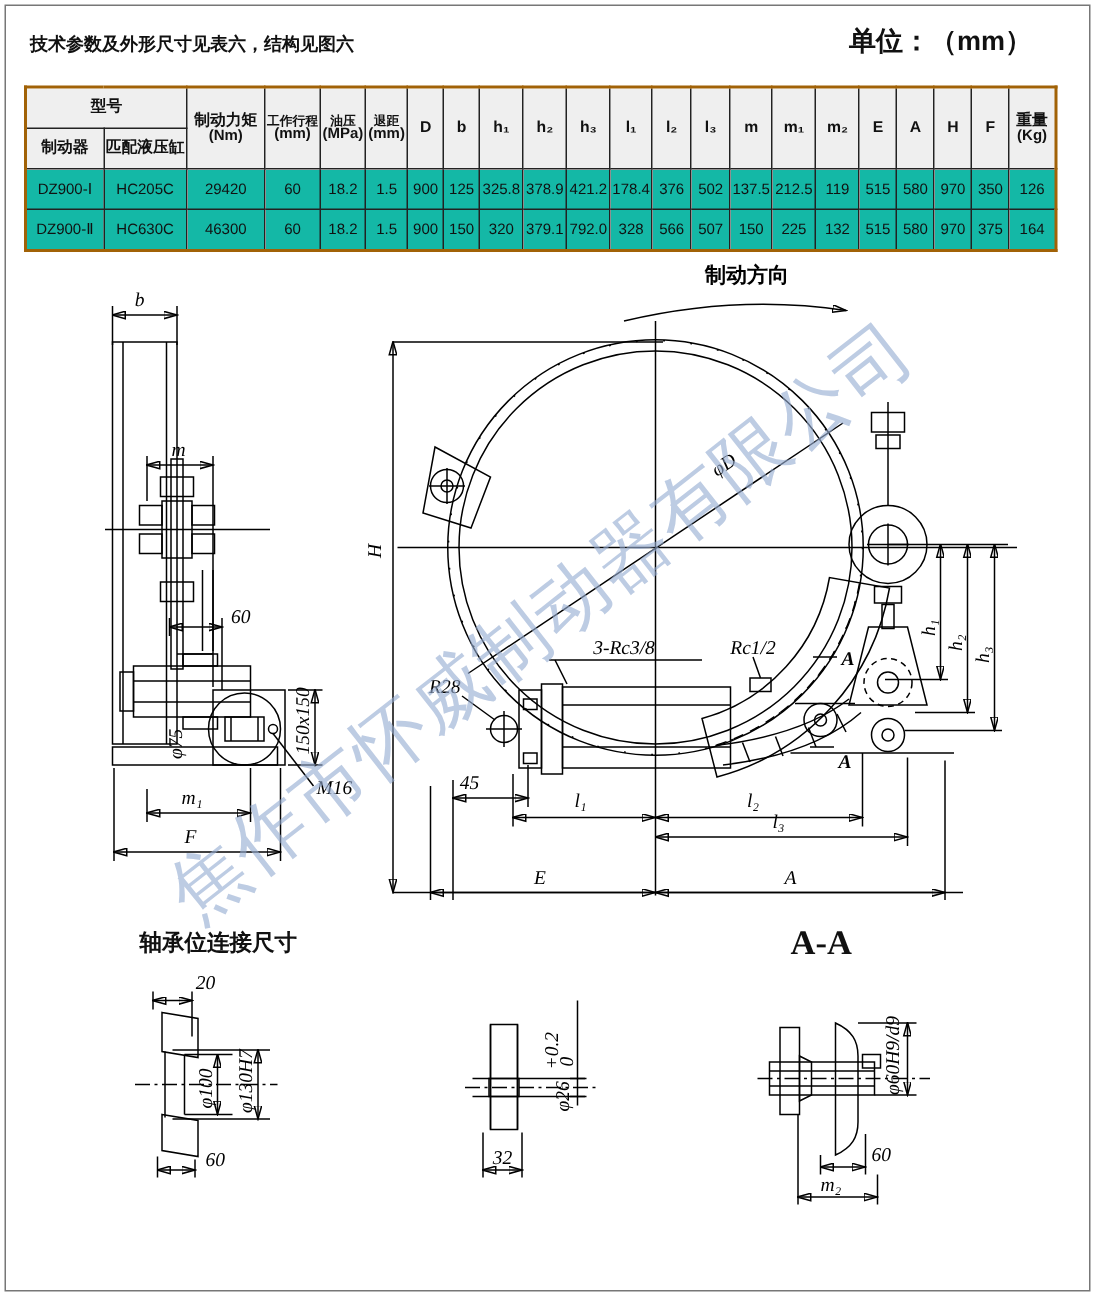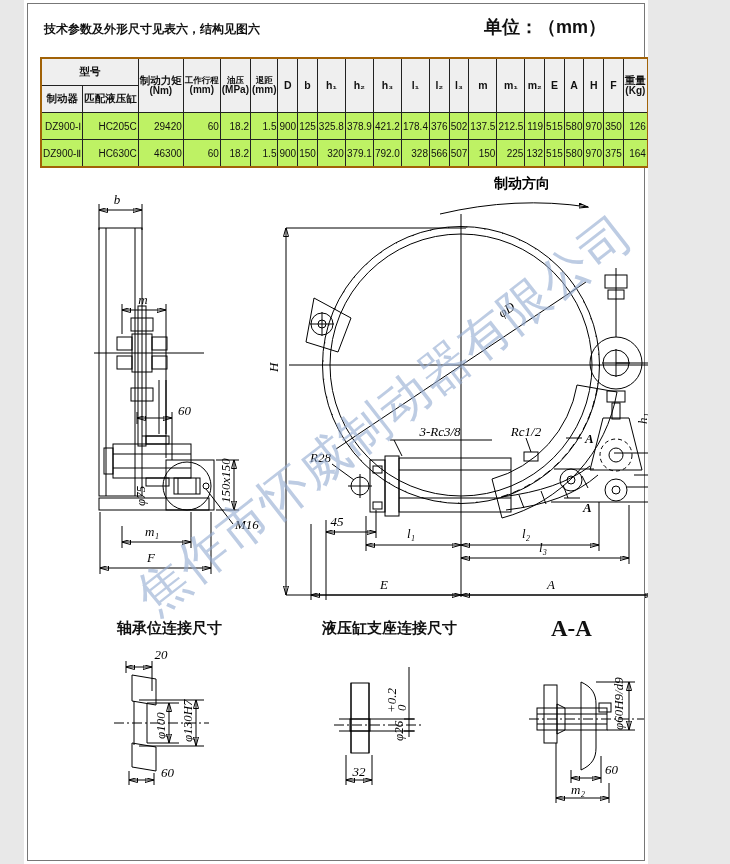--- a/index.html
+++ b/index.html
@@ -1,27 +1,27 @@
 <!DOCTYPE html>
 <html><head>
 <meta charset="utf-8">
 <style>
   html,body{margin:0;padding:0;background:#e8e8e8;}
-  .page{position:relative;width:624px;height:864px;background:#fff;overflow:hidden;
-        font-family:"Liberation Sans",sans-serif;color:#111;margin-left:24px;}
+  .page{position:relative;width:730px;height:864px;background:#fff;overflow:hidden;
+        font-family:"Liberation Sans",sans-serif;color:#111;}
   .frame{position:absolute;inset:3px;border:1px solid #777;pointer-events:none;}
   .top-note{position:absolute;left:20px;top:21px;font-size:12px;font-weight:bold;}
   .tbl-caption{position:absolute;left:0;right:0;top:26px;text-align:center;font-size:12.5px;font-weight:bold;}
   .unit-label{position:absolute;right:42px;top:15px;font-size:18px;font-weight:bold;}
   table.spec{position:absolute;left:16px;top:57px;border-collapse:collapse;table-layout:fixed;
              border:2px solid #a16207;}
   table.spec th,table.spec td{border:1px solid #222;text-align:center;vertical-align:middle;
              padding:0 1px;overflow:hidden;white-space:nowrap;}
   table.spec th{font-size:10.5px;font-weight:bold;background:#efefef;height:26px;line-height:1.05;}
-  table.spec td{font-size:10px;height:26px;background:#bef264;text-align:right;}
+  table.spec td{font-size:10px;height:26px;background:#14b8a6;}
   .unit-line{display:block;font-weight:bold;font-size:10px;}
   .tiny{font-size:8.5px;display:block;font-weight:bold;}
   svg{position:absolute;}
   svg line,svg path,svg rect,svg circle,svg polygon{stroke:#000;fill:none;stroke-width:1;}
   svg text{fill:#000;stroke:none;font-family:"Liberation Serif",serif;font-style:italic;font-size:13px;}
   svg text.cn{font-family:"Liberation Sans",sans-serif;font-style:normal;font-weight:bold;font-size:14px;}
   .watermark{position:absolute;left:55px;top:382px;width:610px;text-align:center;white-space:nowrap;
              transform:rotate(-38deg);transform-origin:center;font-size:50px;letter-spacing:1px;
              color:#96add2;opacity:.62;pointer-events:none;z-index:5;font-family:"Liberation Sans",sans-serif;}
   .detail-title{position:absolute;font-size:15px;font-weight:bold;}
@@ -388,21 +388,20 @@
     <line x1="87" y1="57" x2="87" y2="103" marker-start="url(#m2s)" marker-end="url(#m2e)" stroke-width="0.8"></line>
     <g transform="translate(83,99) rotate(-90)">
         <text font-size="11">φ130H7</text>
       </g>
     <line x1="20" y1="128" x2="20" y2="142" stroke-width="0.7"></line>
     <line x1="45" y1="130" x2="45" y2="142" stroke-width="0.7"></line>
     <line x1="20" y1="137" x2="45" y2="137" marker-start="url(#m2s)" marker-end="url(#m2e)" stroke-width="0.8"></line>
     <text x="52" y="134">60</text>
   </svg>
 
-  <div class="detail-title" style="left:298px;top:619px">液压缸支座连接尺寸</div>
   <svg style="left:295px;top:643px" width="160" height="160" viewBox="0 0 160 160">
     <defs>
       <marker id="m3e" markerWidth="10" markerHeight="6" refX="9" refY="2.5" orient="auto" markerUnits="userSpaceOnUse">
           <path d="M0,0 L9,2.5 L0,5 Z" fill="#000" stroke="none"></path>
         </marker>
       <marker id="m3s" markerWidth="10" markerHeight="6" refX="0.5" refY="2.5" orient="auto" markerUnits="userSpaceOnUse">
           <path d="M9,0 L0,2.5 L9,5 Z" fill="#000" stroke="none"></path>
         </marker>
       <pattern id="hat3" width="5" height="5" patternUnits="userSpaceOnUse" patternTransform="rotate(45)">
           <line x1="0" y1="0" x2="0" y2="5" stroke="#000" stroke-width="0.7"></line>

